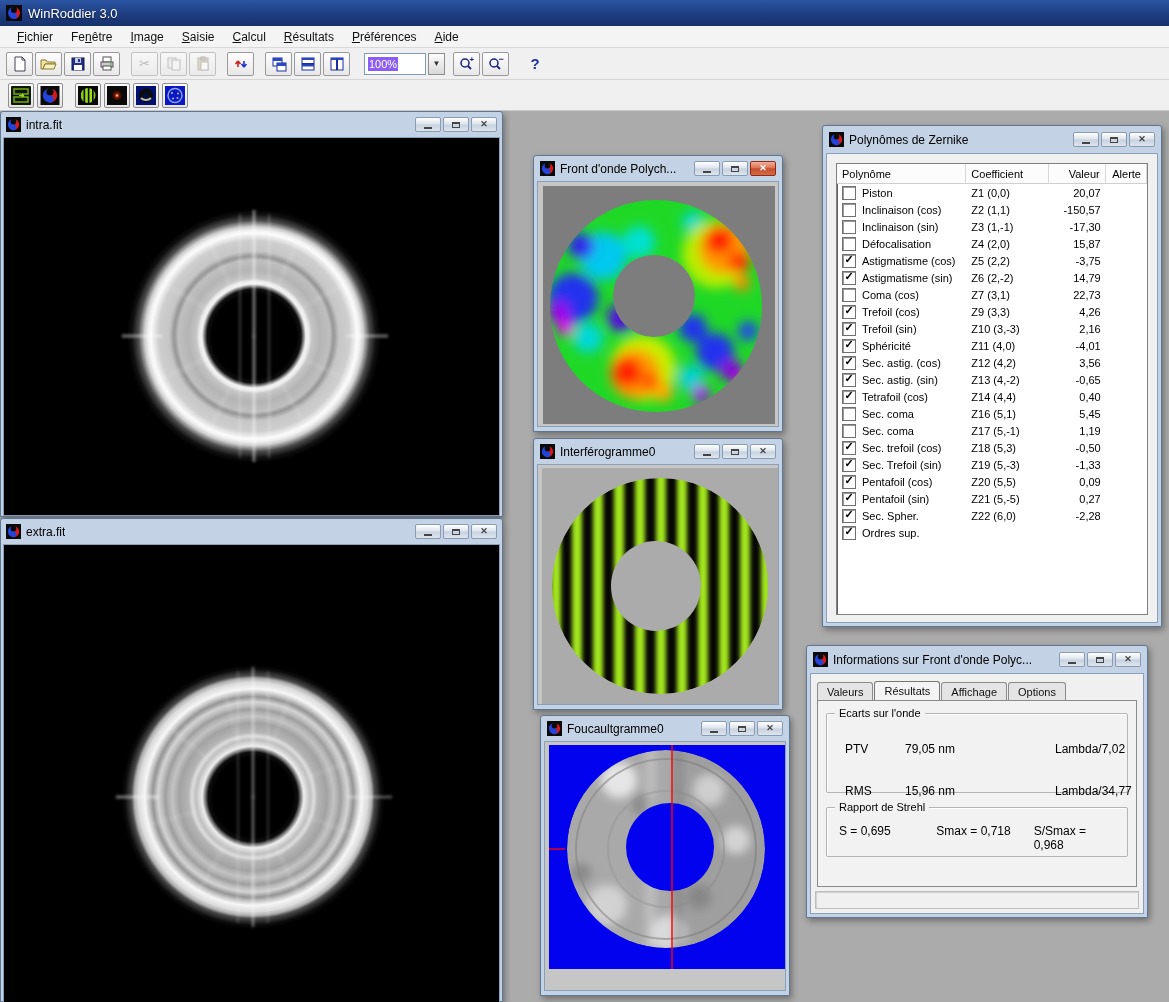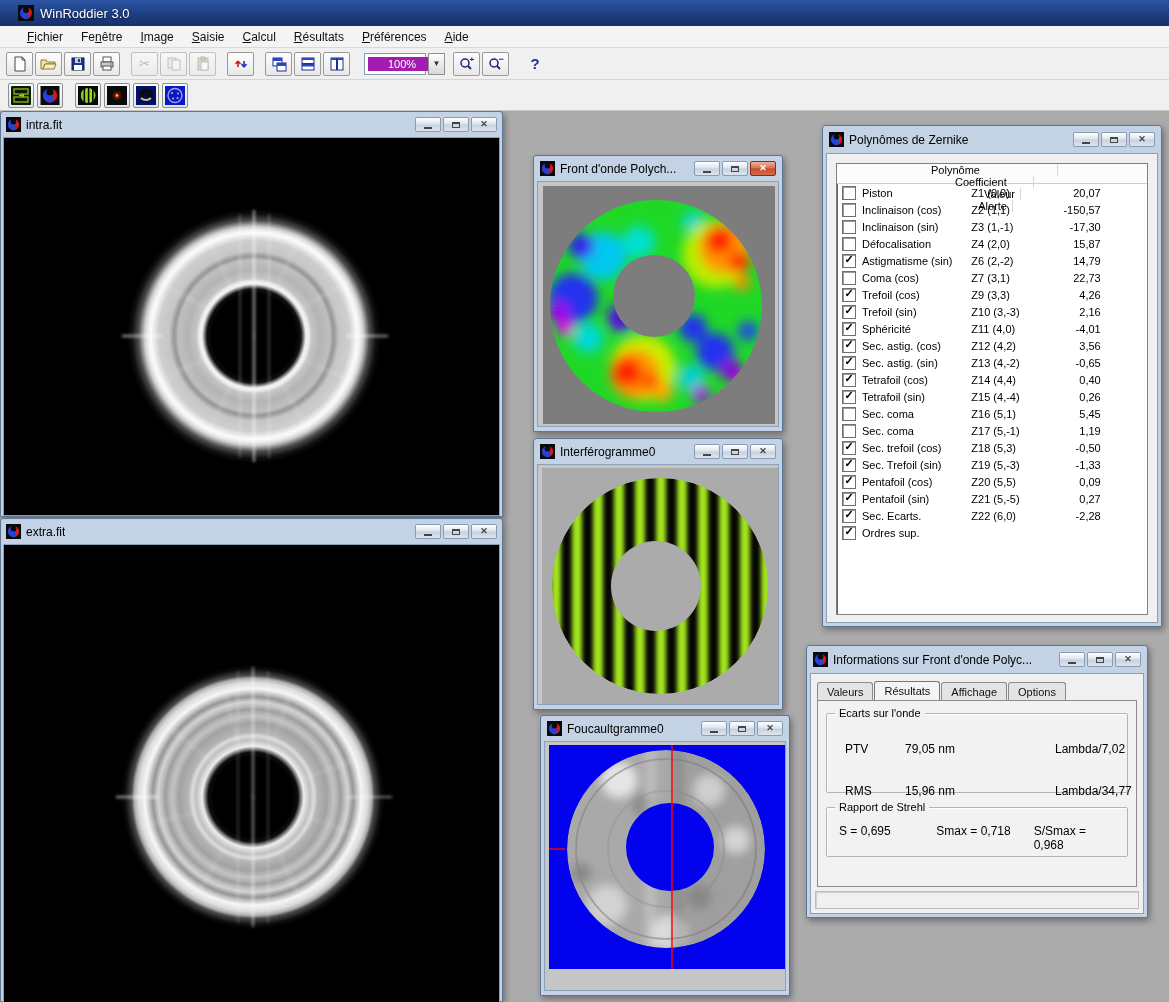--- a/index.html
+++ b/index.html
@@ -1,37 +1,37 @@
 <!DOCTYPE html>
 <html><head>
 <meta charset="utf-8">
 <style>
   html,body{margin:0;padding:0;background:#555;}
   #app{position:relative;width:1169px;height:1002px;overflow:hidden;
        font-family:"Liberation Sans",sans-serif;background:#ababab;user-select:none;}
   
   .main-titlebar{position:absolute;left:0;top:0;width:1169px;height:26px;
-    background:linear-gradient(#2c55a4,#1d3c7e 60%,#16306b);display:flex;align-items:center;padding:0 18px;box-sizing:border-box;}
+    background:linear-gradient(#2c55a4,#1d3c7e 60%,#16306b);display:flex;align-items:center;padding:0 6px;box-sizing:border-box;}
   .main-titlebar .ttl{color:#fff;font-size:13px;margin-left:6px;text-shadow:0 1px 2px rgba(0,0,0,.6);}
   .menubar{position:absolute;left:0;top:26px;width:1169px;height:22px;background:#f4f4f4;
-    border-bottom:1px solid #d9d9d9;display:flex;align-items:center;padding-left:18px;box-sizing:border-box;}
+    border-bottom:1px solid #d9d9d9;display:flex;align-items:center;padding-left:8px;box-sizing:border-box;}
   .mitem{font-size:12px;color:#111;padding:3px 9px;}
   .toolbar1{position:absolute;left:0;top:48px;width:1169px;height:32px;background:#f0f0f0;
     border-bottom:1px solid #d5d5d5;display:flex;align-items:center;padding-left:6px;box-sizing:border-box;gap:2px;}
   .toolbar2{position:absolute;left:0;top:80px;width:1169px;height:31px;background:#f0f0f0;
     border-bottom:1px solid #c8c8c8;display:flex;align-items:center;padding-left:8px;box-sizing:border-box;gap:3px;}
   .tbtn{width:27px;height:24px;display:flex;align-items:center;justify-content:center;
     background:linear-gradient(#fdfdfd,#e8e8e8);border:1px solid #9a9a9a;border-radius:2px;box-sizing:border-box;}
   .tbtn.disabled{opacity:.55;}
   .tbtn2{width:26px;height:25px;display:flex;align-items:center;justify-content:center;
     background:linear-gradient(#fdfdfd,#e4e4e4);border:1px solid #8f8f8f;border-radius:2px;box-sizing:border-box;}
   .tsep{width:7px;height:24px;}
   .zoombox{width:62px;height:22px;background:#fff;border:1px solid #7f9db9;display:flex;align-items:center;
     padding-left:3px;box-sizing:border-box;font-size:11px;}
-  .zoombox .sel{background:#a21caf;color:#fff;padding:1px 20px;}
+  .zoombox .sel{background:#8b5cf6;color:#fff;padding:1px 1px;}
   .dropbtn{width:17px;height:22px;background:linear-gradient(#fdfdfd,#d8d8d8);border:1px solid #8f8f8f;
     display:flex;align-items:center;justify-content:center;font-size:8px;color:#333;box-sizing:border-box;}
   .helpbtn{font-weight:bold;color:#1c2f9e;font-size:15px;width:30px;height:24px;display:flex;align-items:center;justify-content:center;}
   
   .mdi{position:absolute;left:0;top:111px;width:1169px;height:891px;background:#ababab;overflow:hidden;}
   
   .win{position:absolute;background:#c3d2e4;border:1px solid #5f7690;border-radius:3px 3px 0 0;
     box-shadow:2px 3px 6px rgba(0,0,0,.35);box-sizing:border-box;padding:0 3px 3px;}
   .tb{height:25px;display:flex;align-items:center;padding:0 3px;}
   .tb .ttl{font-size:12px;color:#000000;margin-left:5px;white-space:nowrap;overflow:hidden;}
@@ -42,21 +42,21 @@
   .wbtn .mingl{width:8px;height:2px;background:#444;margin-top:7px;}
   .wbtn .maxgl{width:8px;height:6px;border:1px solid #444;border-top-width:2px;box-sizing:border-box;}
   .wbtn .xgl{font-size:9px;color:#444;font-weight:bold;line-height:1;}
   .wbtn.red{background:linear-gradient(#f0b09a,#dd7352 45%,#c34f2e 52%,#d56b49);border-color:#8f2a16;}
   .wbtn.red .xgl{color:#fff;}
   .client{background:#f0f0f0;border:1px solid #8aa0b8;box-sizing:border-box;position:relative;overflow:hidden;}
   .client.imgpad{background:#c6c6c6;}
   
   .ztable{position:absolute;left:9px;top:9px;right:9px;height:452px;background:#fff;
     border:1px solid #808080;box-shadow:inset 1px 1px 0 #606060;box-sizing:border-box;font-size:11px;overflow:hidden;}
-  .zhead{display:flex;height:19px;border-bottom:1px solid #cfcfcf;align-items:center;background:#fcfcfc;flex-direction:column;}
+  .zhead{display:flex;height:19px;border-bottom:1px solid #cfcfcf;align-items:center;background:#fcfcfc;}
   .zhead span{border-right:1px solid #d8d8d8;height:100%;display:flex;align-items:center;padding:0 5px;box-sizing:border-box;color:#000;}
   .zrow{display:flex;height:17px;align-items:center;}
   .zcell{padding:0 5px;box-sizing:border-box;display:flex;align-items:center;height:100%;}
   .c-name{width:132px;}
   .c-coeff{width:84px;}
   .c-val{width:58px;justify-content:flex-end;}
   .c-alert{width:42px;justify-content:flex-end;}
   .cb{width:12px;height:12px;background:#fff;border:1px solid #707070;box-shadow:inset 1px 1px 0 #9a9a9a;
     margin-right:6px;flex:none;display:flex;align-items:center;justify-content:center;}
   .cb.checked::after{content:"✓";font-size:11px;font-weight:bold;color:#000;line-height:1;margin-top:-2px;}
@@ -657,20 +657,29 @@
               <div class="zrow">
                 <span class="zcell c-name">
                   <span class="cb"></span>
                   <span>Défocalisation</span>
                 </span>
                 <span class="zcell c-coeff">Z4 (2,0)</span>
                 <span class="zcell c-val">15,87</span>
                 <span class="zcell c-alert"></span>
               </div>
 
+              <div class="zrow">
+                <span class="zcell c-name">
+                  <span class="cb checked"></span>
+                  <span>Astigmatisme (cos)</span>
+                </span>
+                <span class="zcell c-coeff">Z5 (2,2)</span>
+                <span class="zcell c-val">-3,75</span>
+                <span class="zcell c-alert"></span>
+              </div>
 
               <div class="zrow">
                 <span class="zcell c-name">
                   <span class="cb checked"></span>
                   <span>Astigmatisme (sin)</span>
                 </span>
                 <span class="zcell c-coeff">Z6 (2,-2)</span>
                 <span class="zcell c-val">14,79</span>
                 <span class="zcell c-alert"></span>
               </div>
@@ -739,29 +748,20 @@
               <div class="zrow">
                 <span class="zcell c-name">
                   <span class="cb checked"></span>
                   <span>Tetrafoil (cos)</span>
                 </span>
                 <span class="zcell c-coeff">Z14 (4,4)</span>
                 <span class="zcell c-val">0,40</span>
                 <span class="zcell c-alert"></span>
               </div>
 
-              <div class="zrow">
-                <span class="zcell c-name">
-                  <span class="cb checked"></span>
-                  <span>Tetrafoil (sin)</span>
-                </span>
-                <span class="zcell c-coeff">Z15 (4,-4)</span>
-                <span class="zcell c-val">0,26</span>
-                <span class="zcell c-alert"></span>
-              </div>
 
               <div class="zrow">
                 <span class="zcell c-name">
                   <span class="cb"></span>
                   <span>Sec. coma</span>
                 </span>
                 <span class="zcell c-coeff">Z16 (5,1)</span>
                 <span class="zcell c-val">5,45</span>
                 <span class="zcell c-alert"></span>
               </div>
@@ -812,21 +812,21 @@
                   <span>Pentafoil (sin)</span>
                 </span>
                 <span class="zcell c-coeff">Z21 (5,-5)</span>
                 <span class="zcell c-val">0,27</span>
                 <span class="zcell c-alert"></span>
               </div>
 
               <div class="zrow">
                 <span class="zcell c-name">
                   <span class="cb checked"></span>
-                  <span>Sec. Ecarts.</span>
+                  <span>Sec. Spher.</span>
                 </span>
                 <span class="zcell c-coeff">Z22 (6,0)</span>
                 <span class="zcell c-val">-2,28</span>
                 <span class="zcell c-alert"></span>
               </div>
 
               <div class="zrow">
                 <span class="zcell c-name">
                   <span class="cb checked"></span>
                   <span>Ordres sup.</span>

